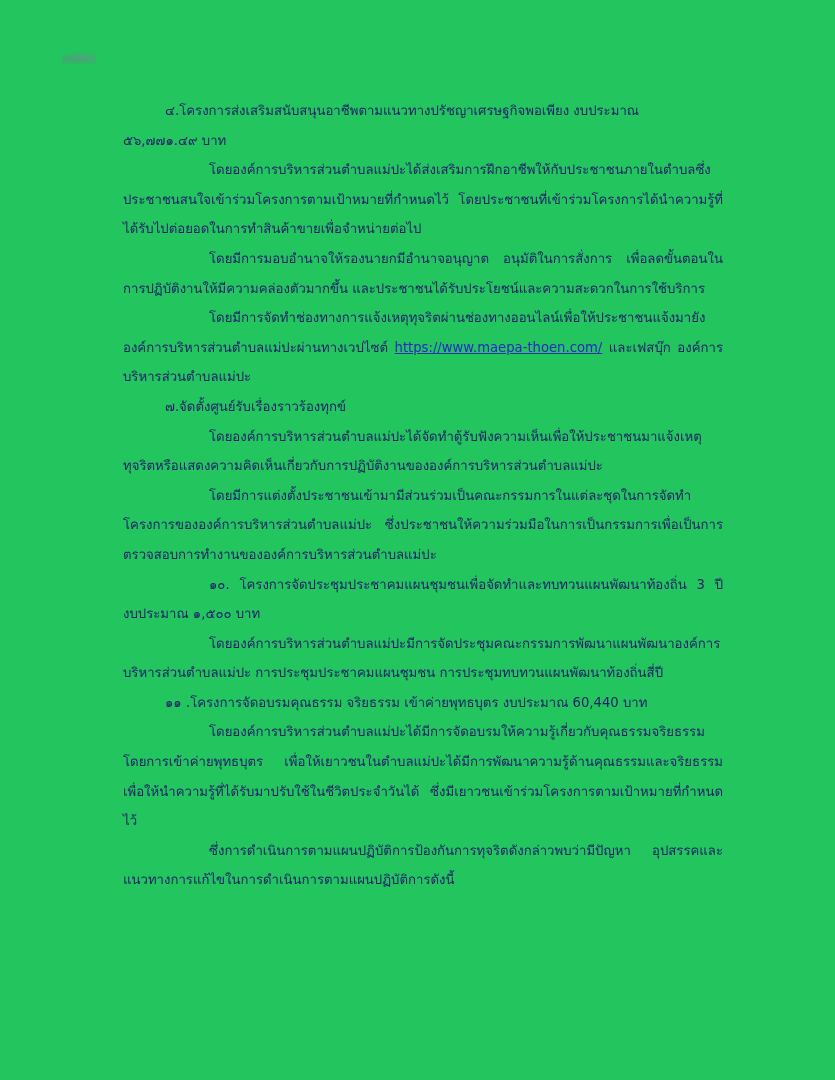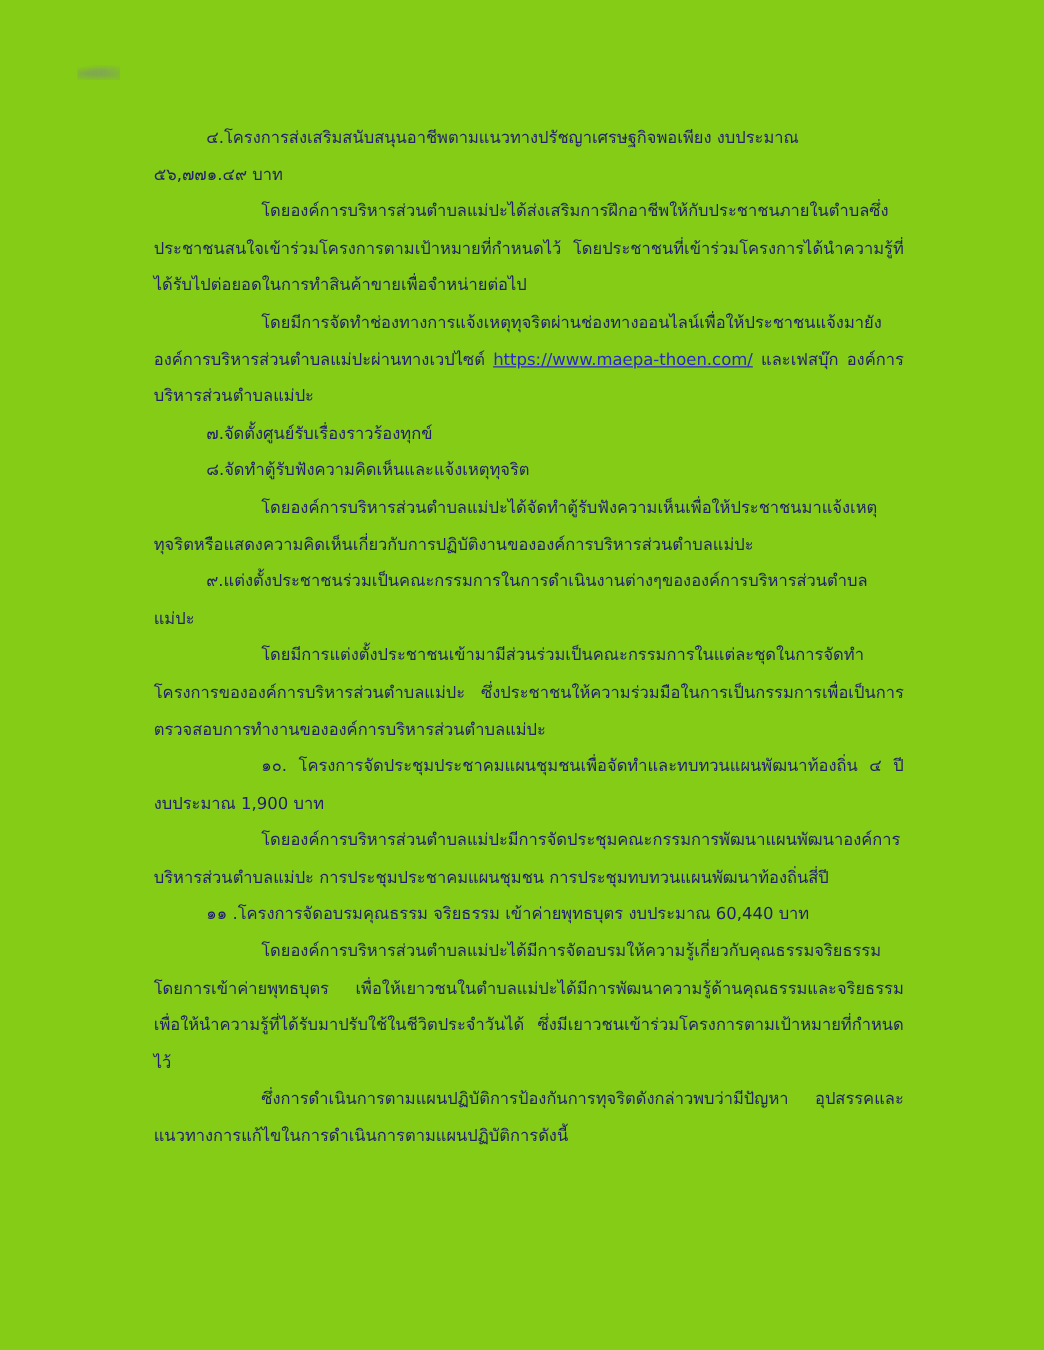--- a/index.html
+++ b/index.html
@@ -10,21 +10,21 @@
   body {
     width: 835px;
     height: 1080px;
     overflow: hidden;
     font-family: "DejaVu Sans", sans-serif;
   }
   #page {
     position: relative;
     width: 835px;
     height: 1080px;
-    background: #84cc16;
+    background: #22c55e;
     box-sizing: border-box;
   }
   
   .scan-mark {
     position: absolute;
     top: 52px;
     left: 62px;
     width: 34px;
     height: 12px;
     background:
@@ -64,36 +64,35 @@
 
   <div class="doc-body">
 
     <p class="para ind-1">๔.โครงการส่งเสริมสนับสนุนอาชีพตามแนวทางปรัชญาเศรษฐกิจพอเพียง  งบประมาณ</p>
 
     <p class="para ind-0">๕๖,๗๗๑.๔๙ บาท</p>
 
     <p class="para ind-2">โดยองค์การบริหารส่วนตำบลแม่ปะได้ส่งเสริมการฝึกอาชีพให้กับประชาชนภายในตำบลซึ่งประชาชนสนใจเข้าร่วมโครงการตามเป้าหมายที่กำหนดไว้ โดยประชาชนที่เข้าร่วมโครงการได้นำความรู้ที่ได้รับไปต่อยอดในการทำสินค้าขายเพื่อจำหน่ายต่อไป</p>
 
 
+    <p class="para ind-2">โดยมีการมอบอำนาจให้รองนายกมีอำนาจอนุญาต อนุมัติในการสั่งการ  เพื่อลดขั้นตอนในการปฏิบัติงานให้มีความคล่องตัวมากขึ้น  และประชาชนได้รับประโยชน์และความสะดวกในการใช้บริการ</p>
 
 
     <p class="para ind-2"><span>โดยมีการจัดทำช่องทางการแจ้งเหตุทุจริตผ่านช่องทางออนไลน์เพื่อให้ประชาชนแจ้งมายังองค์การบริหารส่วนตำบลแม่ปะผ่านทางเวปไซต์ </span><a class="link" href="#">https://www.maepa-thoen.com/</a><span> และเฟสบุ๊ก  องค์การบริหารส่วนตำบลแม่ปะ</span></p>
 
     <p class="para ind-1">๗.จัดตั้งศูนย์รับเรื่องราวร้องทุกข์</p>
 
 
-    <p class="para ind-1">๘.จัดทำตู้รับฟังความคิดเห็นและแจ้งเหตุทุจริต</p>
 
     <p class="para ind-2">โดยองค์การบริหารส่วนตำบลแม่ปะได้จัดทำตู้รับฟังความเห็นเพื่อให้ประชาชนมาแจ้งเหตุทุจริตหรือแสดงความคิดเห็นเกี่ยวกับการปฏิบัติงานขององค์การบริหารส่วนตำบลแม่ปะ</p>
 
-    <p class="para ind-1">๙.แต่งตั้งประชาชนร่วมเป็นคณะกรรมการในการดำเนินงานต่างๆขององค์การบริหารส่วนตำบลแม่ปะ</p>
 
     <p class="para ind-2">โดยมีการแต่งตั้งประชาชนเข้ามามีส่วนร่วมเป็นคณะกรรมการในแต่ละชุดในการจัดทำโครงการขององค์การบริหารส่วนตำบลแม่ปะ  ซึ่งประชาชนให้ความร่วมมือในการเป็นกรรมการเพื่อเป็นการตรวจสอบการทำงานขององค์การบริหารส่วนตำบลแม่ปะ</p>
 
-    <p class="para ind-2">๑๐. โครงการจัดประชุมประชาคมแผนชุมชนเพื่อจัดทำและทบทวนแผนพัฒนาท้องถิ่น ๔ ปี งบประมาณ 1,900 บาท</p>
+    <p class="para ind-2">๑๐. โครงการจัดประชุมประชาคมแผนชุมชนเพื่อจัดทำและทบทวนแผนพัฒนาท้องถิ่น 3 ปี งบประมาณ ๑,๕๐๐ บาท</p>
 
     <p class="para ind-2">โดยองค์การบริหารส่วนตำบลแม่ปะมีการจัดประชุมคณะกรรมการพัฒนาแผนพัฒนาองค์การบริหารส่วนตำบลแม่ปะ  การประชุมประชาคมแผนชุมชน  การประชุมทบทวนแผนพัฒนาท้องถิ่นสี่ปี</p>
 
     <p class="para ind-1">๑๑ .โครงการจัดอบรมคุณธรรม จริยธรรม เข้าค่ายพุทธบุตร   งบประมาณ 60,440 บาท</p>
 
     <p class="para ind-2">โดยองค์การบริหารส่วนตำบลแม่ปะได้มีการจัดอบรมให้ความรู้เกี่ยวกับคุณธรรมจริยธรรม โดยการเข้าค่ายพุทธบุตร  เพื่อให้เยาวชนในตำบลแม่ปะได้มีการพัฒนาความรู้ด้านคุณธรรมและจริยธรรม   เพื่อให้นำความรู้ที่ได้รับมาปรับใช้ในชีวิตประจำวันได้  ซึ่งมีเยาวชนเข้าร่วมโครงการตามเป้าหมายที่กำหนดไว้</p>
 
     <p class="para ind-2">ซึ่งการดำเนินการตามแผนปฏิบัติการป้องกันการทุจริตดังกล่าวพบว่ามีปัญหา  อุปสรรคและแนวทางการแก้ไขในการดำเนินการตามแผนปฏิบัติการดังนี้</p>
 
   </div>

